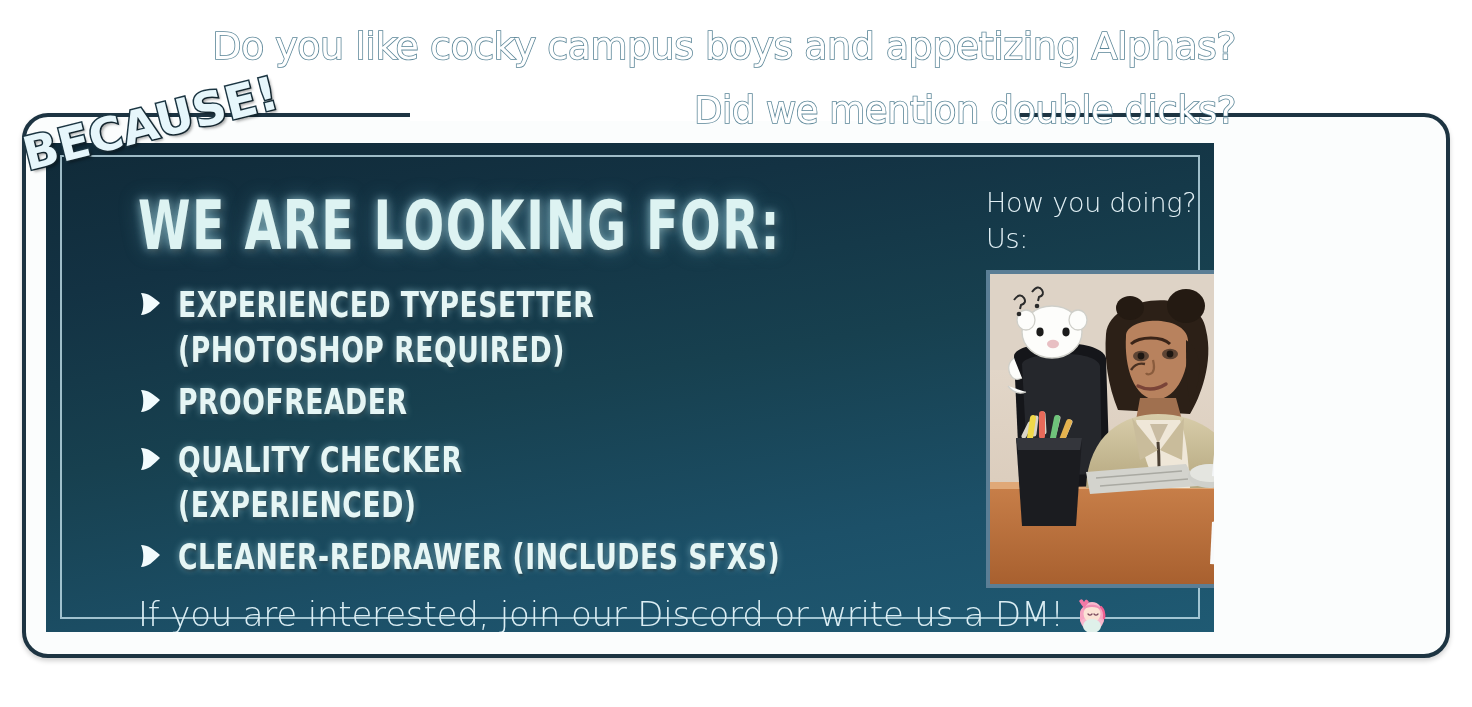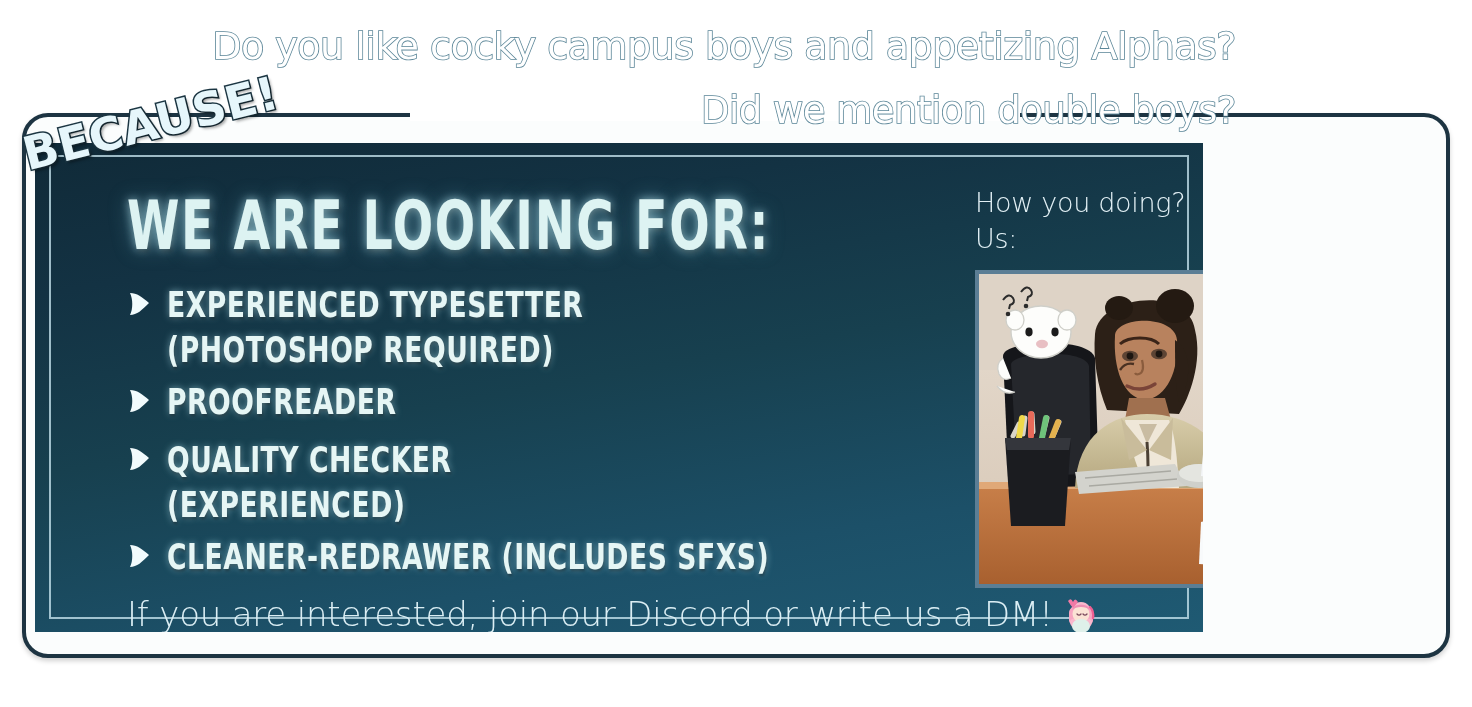--- a/index.html
+++ b/index.html
@@ -73,21 +73,21 @@
     top: 105px;
     width: 610px;
     height: 16px;
     background: #ffffff;
     z-index: 31;
   }
 
   
   .panel {
     position: absolute;
-    left: 35px;
+    left: 46px;
     top: 143px;
     width: 1168px;
     height: 489px;
     background: linear-gradient(170deg,
         #102a38 0%,
         #133243 22%,
         #17404f 48%,
         #1c5068 76%,
         #1f5a73 100%);
     z-index: 20;
@@ -234,21 +234,21 @@
     overflow: hidden;
   }
 </style>
 </head>
 <body>
 
 <div id="stage">
 
   <div class="header-block">
     <div class="header-line">Do you like cocky campus boys and appetizing Alphas?</div>
-    <div class="header-line second">Did we mention double boys?</div>
+    <div class="header-line second">Did we mention double dicks?</div>
   </div>
 
   <div class="rule left"></div>
   <div class="rule right"></div>
 
   <div class="outer-frame"></div>
   <div class="frame-top-mask"></div>
 
   <div class="panel">
     <div class="panel-inner-rule"></div>

